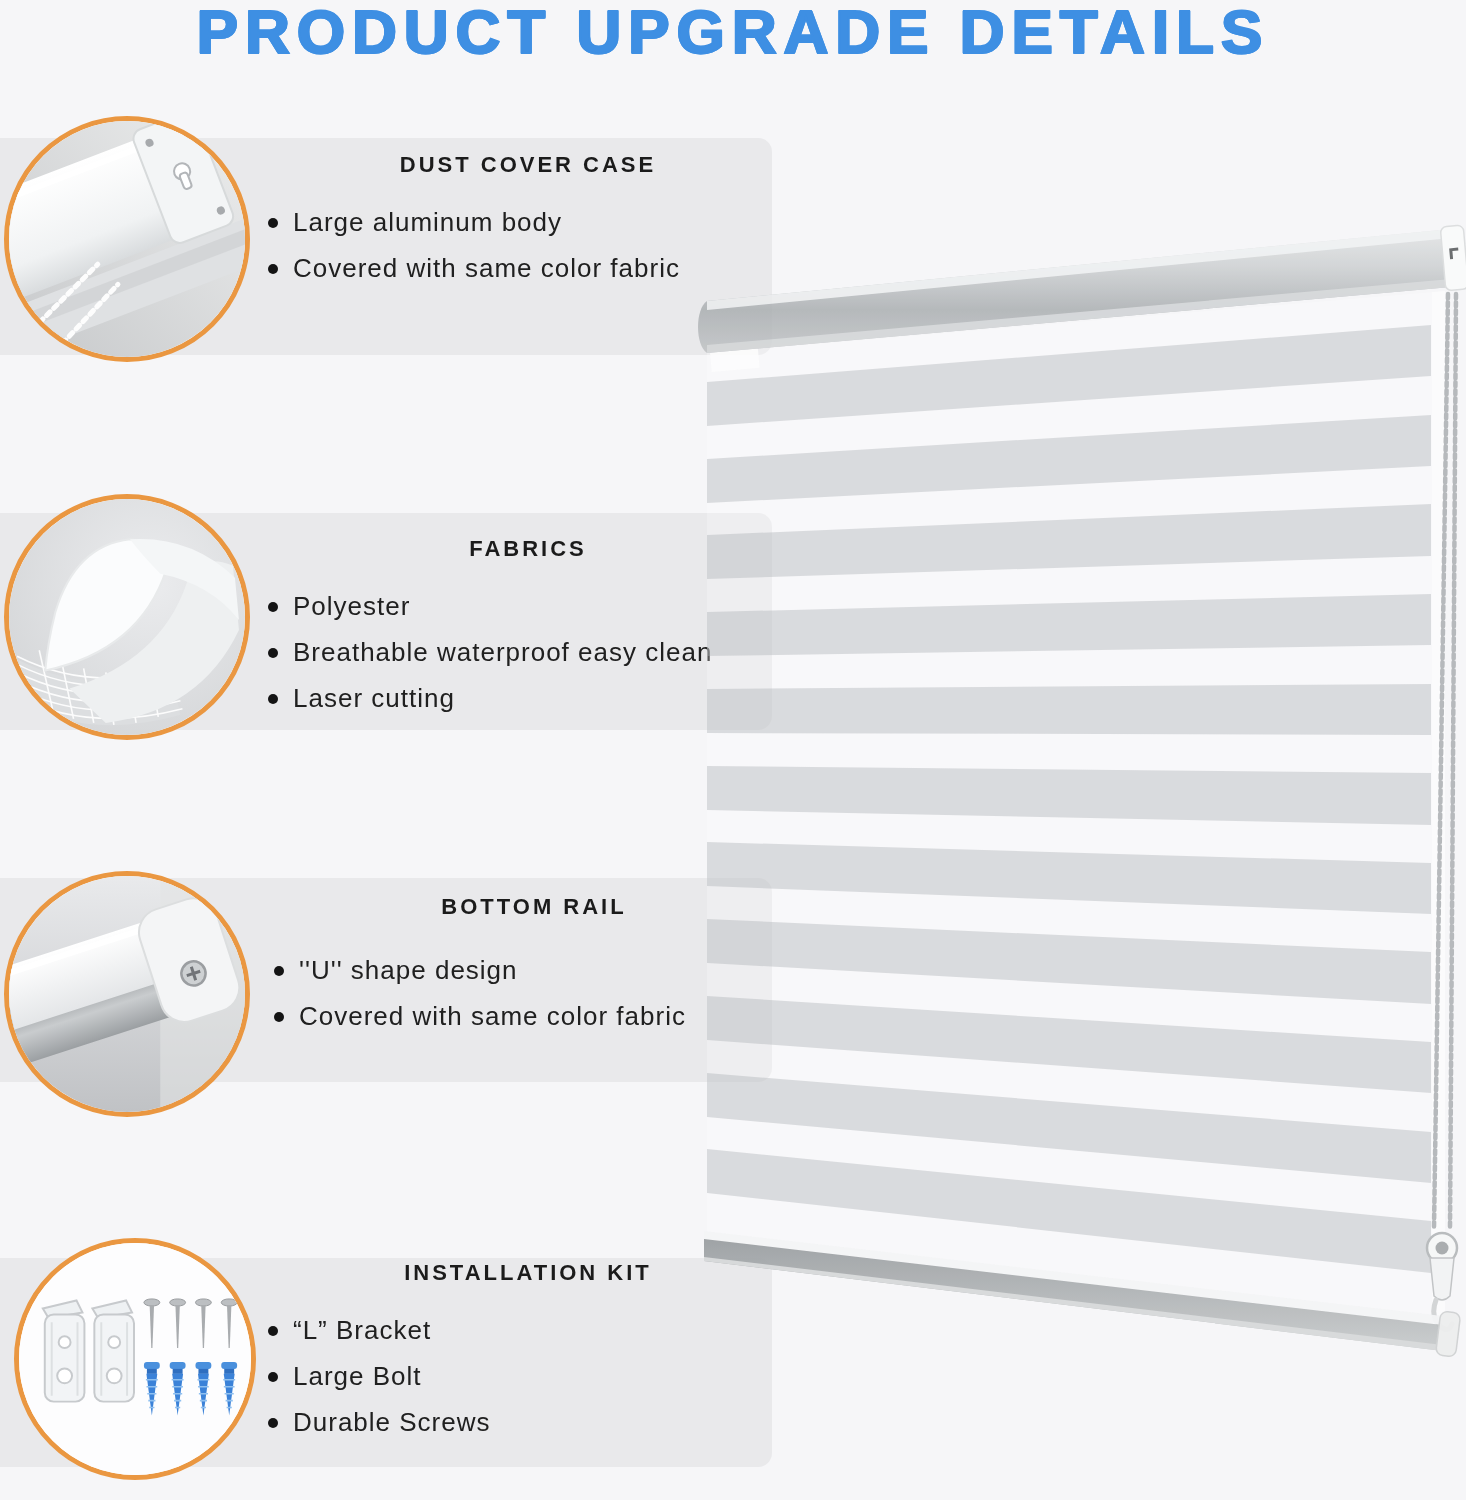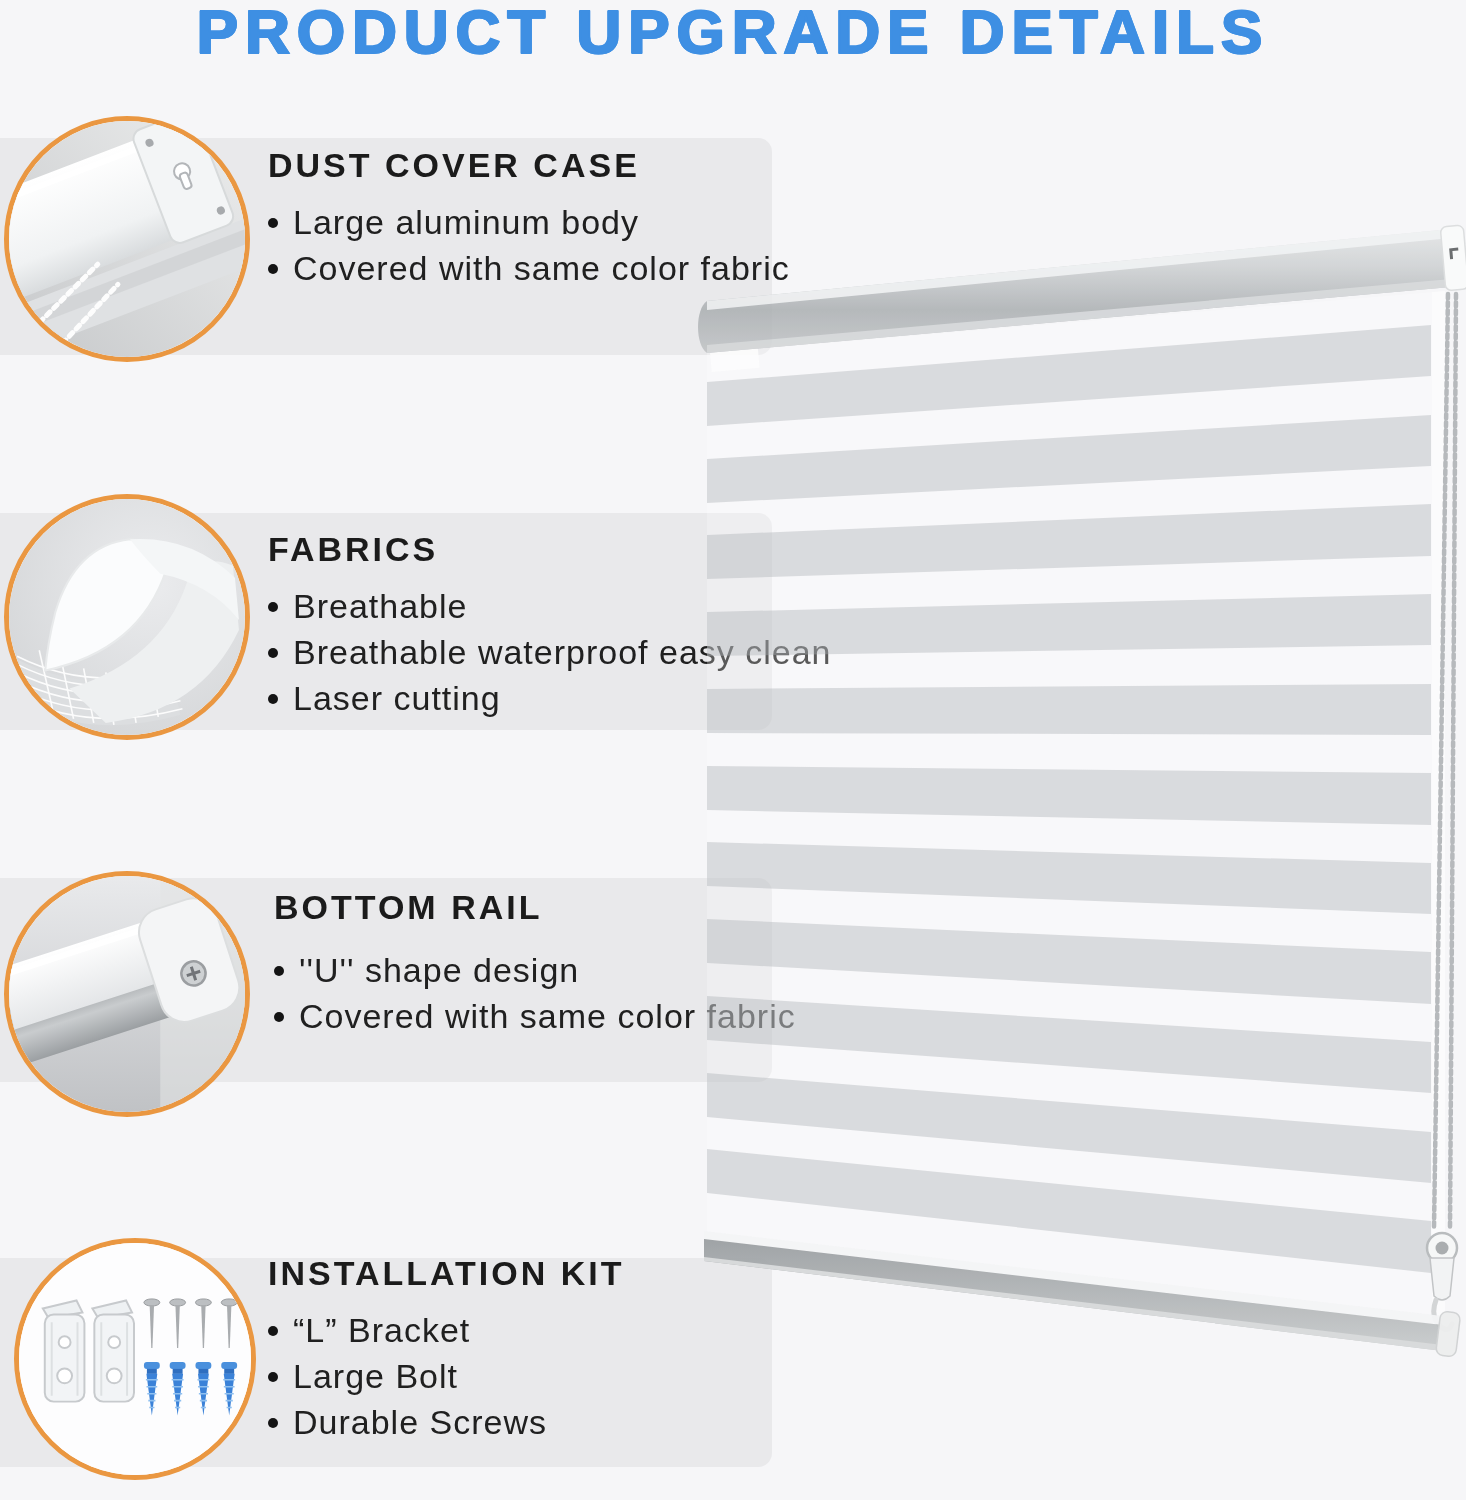--- a/index.html
+++ b/index.html
@@ -20,25 +20,25 @@
   .circle{position:absolute;border-radius:50%;border:5px solid #EA9741;overflow:hidden;
           box-sizing:border-box;background:#fff;z-index:3;}
   #circle-1{left:4px;top:116px;width:246px;height:246px;}
   #circle-2{left:4px;top:494px;width:246px;height:246px;}
   #circle-3{left:4px;top:871px;width:246px;height:246px;}
   #circle-4{left:14px;top:1238px;width:242px;height:242px;}
   .circle svg{display:block;width:100%;height:100%;}
   
   .section{position:absolute;left:268px;width:520px;z-index:4;}
   #section-1{top:148px;} #section-2{top:532px;} #section-3{top:890px;margin-left:6px;} #section-4{top:1256px;}
-  .heading{margin:0;font-size:34px;line-height:34px;font-weight:bold;letter-spacing:3px;color:#1b1b1b;}
+  .heading{margin:0;font-size:22px;line-height:34px;font-weight:bold;letter-spacing:3px;color:#1b1b1b;text-align:center;}
   .bullets{list-style:none;margin:24px 0 0 0;padding:0;}
   #section-3 .bullets{margin-top:30px;}
   .bullets li{display:flex;align-items:center;height:33px;margin-bottom:13px;
-              font-size:34px;letter-spacing:1px;color:#202020;white-space:nowrap;}
+              font-size:26px;letter-spacing:1px;color:#202020;white-space:nowrap;}
   .dot{width:10px;height:10px;border-radius:50%;background:#141414;margin-right:15px;flex:none;}
   
   #blind-svg{position:absolute;left:690px;top:180px;width:776px;height:1320px;z-index:5;pointer-events:none;}
 </style>
 </head>
 <body>
 
 <div class="page">
 
   <div class="title">PRODUCT UPGRADE DETAILS</div>
@@ -218,21 +218,21 @@
           <span>Covered with same color fabric</span>
         </li>
     </ul>
   </div>
 
   <div class="section" id="section-2">
     <h2 class="heading">FABRICS</h2>
     <ul class="bullets">
       <li>
           <span class="dot"></span>
-          <span>Breathable</span>
+          <span>Polyester</span>
         </li>
       <li>
           <span class="dot"></span>
           <span>Breathable waterproof easy clean</span>
         </li>
       <li>
           <span class="dot"></span>
           <span>Laser cutting</span>
         </li>
     </ul>

